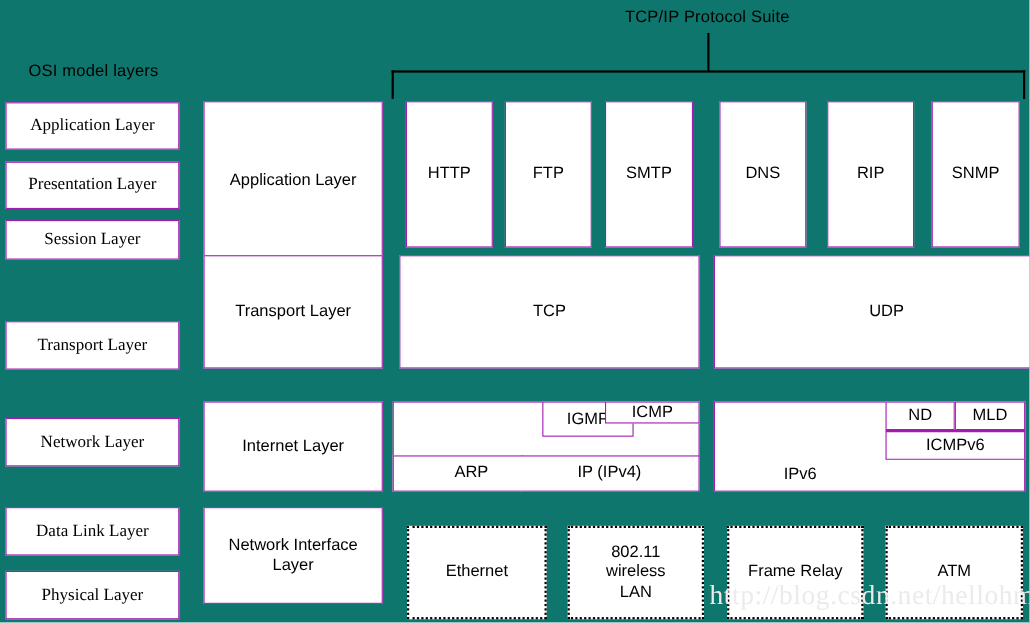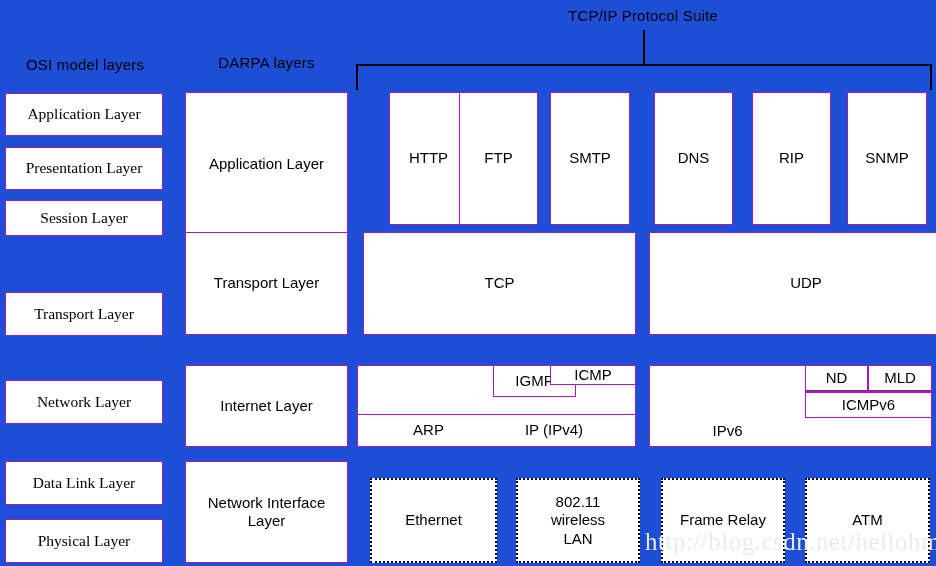--- a/index.html
+++ b/index.html
@@ -4,21 +4,21 @@
 <style>
   html, body {
     margin: 0;
     padding: 0;
     background: #ffffff;
   }
   #canvas {
     position: relative;
     width: 936px;
     height: 566px;
-    background: #1d4ed8;
+    background: #0f766e;
     overflow: hidden;
     font-family: "Liberation Sans", sans-serif;
     color: #000000;
   }
   .hdr {
     position: absolute;
     font-size: 15px;
     letter-spacing: 0.2px;
     white-space: nowrap;
     text-align: center;
@@ -75,21 +75,20 @@
 </style>
 </head>
 <body>
 
 <div id="canvas">
 
   <div class="hdr" style="left:543px; top:7px; width:200px;">TCP/IP Protocol Suite</div>
 
   <div class="hdr" style="left:5px; top:56px; width:160px;">OSI model layers</div>
 
-  <div class="hdr" style="left:185px; top:54px; width:163px;">DARPA layers</div>
 
   <div class="stem" style="left:643px; top:30px; height:35px;"></div>
   <div class="bracket-top" style="left:356px; top:64px; width:576px; height:26px;"></div>
 
   <div class="box osi" style="left:5px; top:93px; width:158px; height:43px;">
     <span>Application Layer</span>
   </div>
   <div class="box osi" style="left:5px; top:147px; width:158px; height:43px;">
     <span>Presentation Layer</span>
   </div>
@@ -111,25 +110,25 @@
 
   <div class="box" style="left:185px; top:92px; width:163px; height:144px;">
     <span>Application Layer</span>
   </div>
   <div class="box" style="left:185px; top:232px; width:163px; height:103px;">
     <span>Transport Layer</span>
   </div>
   <div class="box" style="left:185px; top:365px; width:163px; height:82px;">
     <span>Internet Layer</span>
   </div>
-  <div class="box" style="left:185px; top:461px; width:163px; height:102px; padding:0 8px;">
+  <div class="box" style="left:185px; top:461px; width:163px; height:88px; padding:0 8px;">
     <span>Network Interface Layer</span>
   </div>
 
-  <div class="box" style="left:369px; top:92px; width:79px; height:133px;margin-left:20px;">
+  <div class="box" style="left:369px; top:92px; width:79px; height:133px;">
     <span>HTTP</span>
   </div>
   <div class="box" style="left:459px; top:92px; width:79px; height:133px;">
     <span>FTP</span>
   </div>
   <div class="box" style="left:550px; top:92px; width:80px; height:133px;">
     <span>SMTP</span>
   </div>
   <div class="box" style="left:654px; top:92px; width:79px; height:133px;">
     <span>DNS</span>

